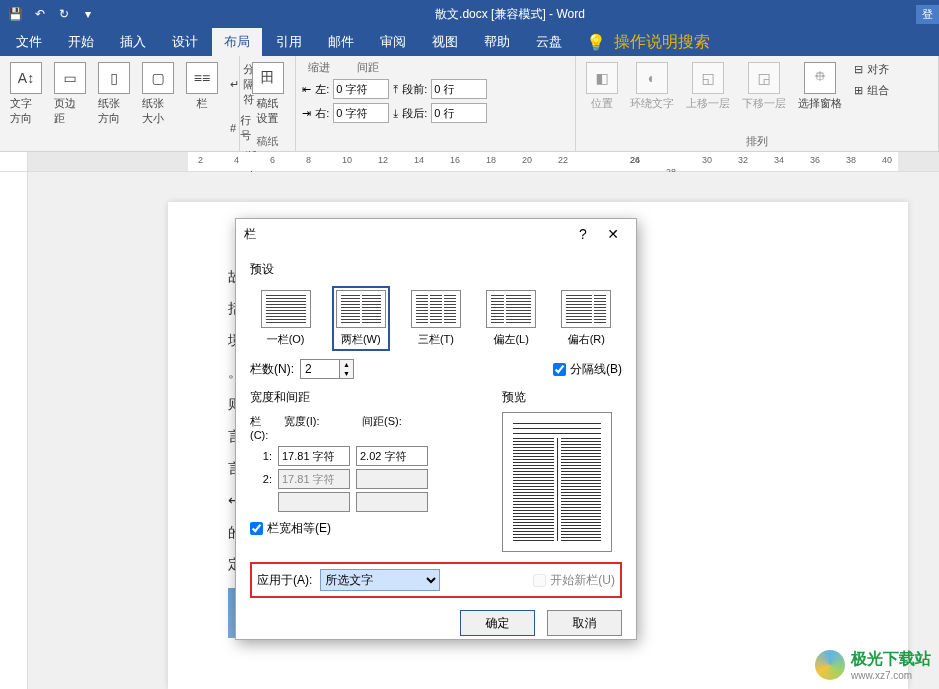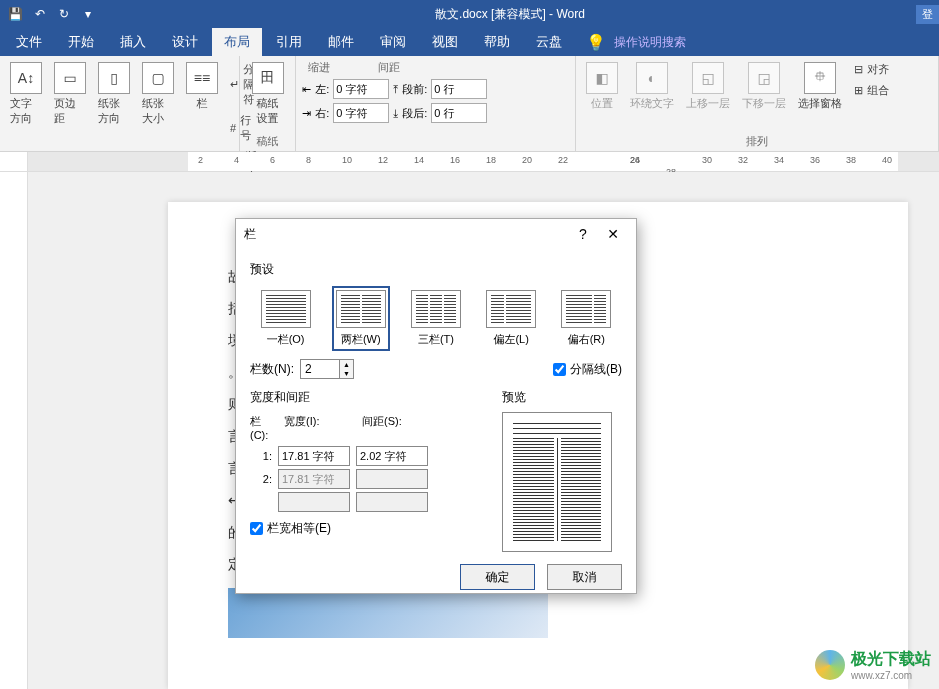--- a/index.html
+++ b/index.html
@@ -7,21 +7,21 @@
 
 .titlebar { height: 28px; background: #2b579a; display: flex; align-items: center; color: #fff; font-size: 12px; }
 .titlebar .qa-icons { display: flex; gap: 8px; padding: 0 8px; }
 .titlebar .qa-icons span { width: 16px; text-align: center; cursor: pointer; }
 .titlebar .title { flex: 1; text-align: center; }
 .titlebar .login { background: #4a7cc7; padding: 2px 6px; font-size: 11px; }
 
 .menubar { height: 28px; background: #2b579a; display: flex; align-items: center; padding: 0 4px; gap: 2px; }
 .menubar .tab { color: #fff; font-size: 13px; padding: 5px 12px; cursor: pointer; }
 .menubar .tab.active { background: #f3f3f3; color: #2b579a; }
-.menubar .search-hint { color: #c4b5fd; font-size: 12px; margin-left: 6px; }
+.menubar .search-hint { color: #eab308; font-size: 16px; margin-left: 6px; }
 .menubar .bulb { color: #fff; margin-left: 10px; }
 
 .ribbon { height: 96px; background: #f3f3f3; border-bottom: 1px solid #d4d4d4; display: flex; }
 .ribbon-group { border-right: 1px solid #d4d4d4; display: flex; flex-direction: column; justify-content: space-between; padding: 4px 6px 2px; }
 .ribbon-group .label { text-align: center; font-size: 11px; color: #666; padding-top: 2px; }
 .ribbon-group .label .dlg-launch { float: right; font-size: 10px; color: #888; cursor: pointer; }
 .rg-row { display: flex; gap: 4px; align-items: flex-start; }
 .rbtn { display: flex; flex-direction: column; align-items: center; gap: 2px; padding: 2px 4px; cursor: pointer; font-size: 11px; color: #444; }
 .rbtn.disabled { opacity: 0.5; }
 .ricon { width: 28px; height: 28px; border: 1px solid #999; background: #fff; display: flex; align-items: center; justify-content: center; font-size: 14px; }
@@ -164,21 +164,21 @@
     <div class="rbtn">
         <div class="ricon big">田</div>
         <span style="white-space:pre">稿纸
 设置</span>
       </div>
     <div class="label">稿纸</div>
   </div>
 
   <div class="ribbon-group" style="width:280px">
     <div>
-      <div class="rg-row" style="gap:48px;font-size:11px;color:#666;padding:0 6px">
+      <div class="rg-row" style="gap:27px;font-size:11px;color:#666;padding:0 6px">
           <span>缩进</span>
           <span>间距</span>
         </div>
       <div class="rg-row" style="margin-top:4px">
         <div class="spin-field">
             <span>⇤</span>
             <span>左:</span>
             <input value="0 字符" style="">
           </div>
         <div class="spin-field">
@@ -383,20 +383,29 @@
             <div class="pline"></div>
           <div class="pcols">
               <div class="pcol"></div>
               <div style="width:1px;background:#333"></div>
               <div class="pcol"></div>
             </div>
         </div>
       </div>
     </div>
 
+    <div class="apply-row">
+      <label>应用于(A):</label>
+      <select><option>所选文字</option></select>
+      <div style="flex:1"></div>
+      <label class="chk" style="opacity:0.5">
+          <input type="checkbox" disabled="" style="">
+          <span>开始新栏(U)</span>
+        </label>
+    </div>
 
     <div class="dlg-buttons">
       <button class="primary">确定</button>
       <button>取消</button>
     </div>
   </div>
 </div>
 
 <div class="watermark">
   <div class="logo"></div>

